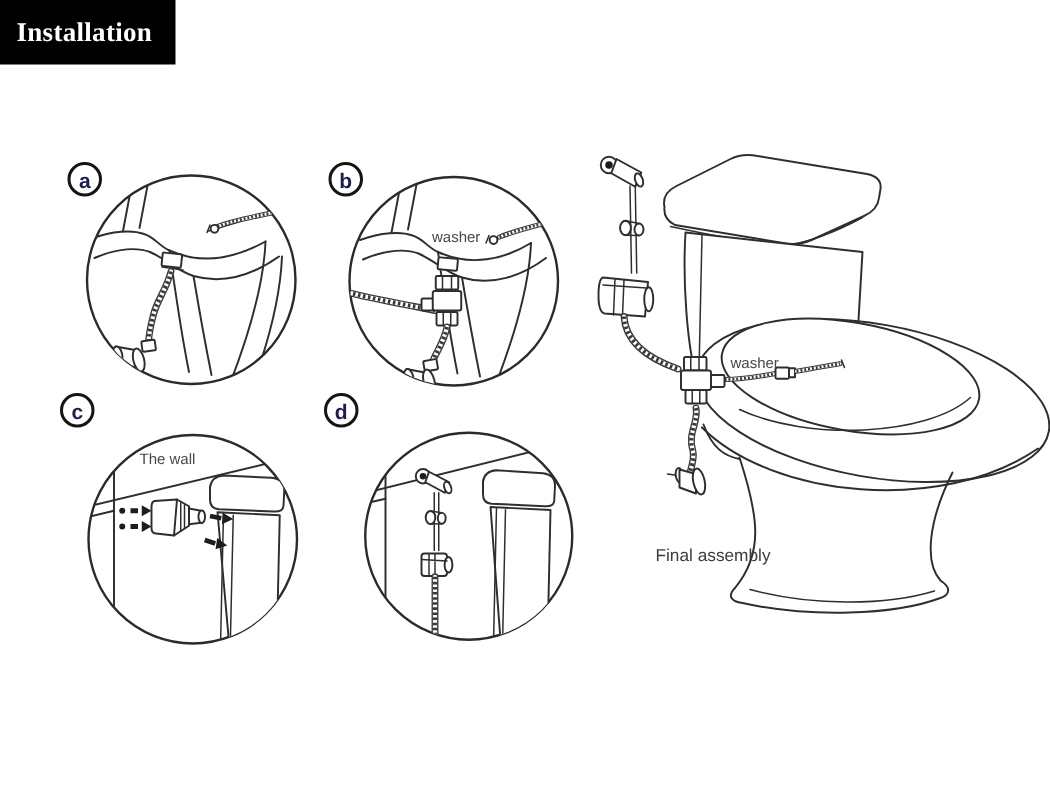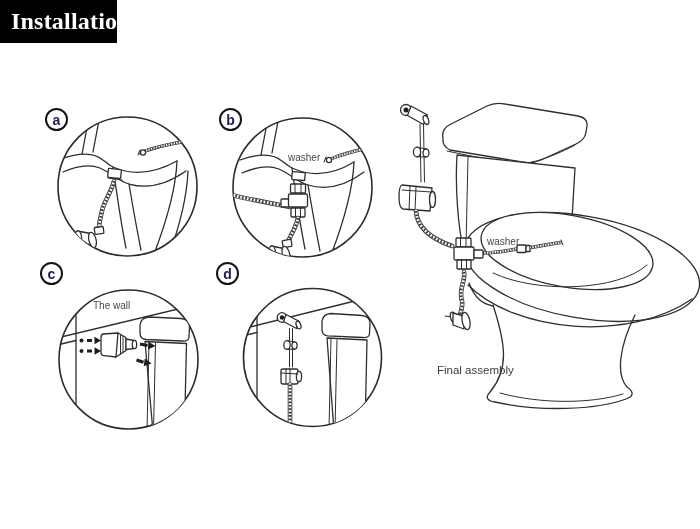--- a/index.html
+++ b/index.html
@@ -1,20 +1,20 @@
 <!DOCTYPE html>
 <html><head>
 <meta charset="utf-8">
 <style>
   html,body{margin:0;padding:0;background:#fff;}
   .canvas{position:relative;width:700px;height:529px;background:#ffffff;overflow:hidden;
           font-family:"Liberation Sans",sans-serif;}
   .title-badge{position:absolute;left:0;top:0;width:117px;height:43px;background:#000;
                display:flex;align-items:center;box-sizing:border-box;padding-left:11px;}
-  .title-badge span{color:#fff;font-family:"Liberation Serif",serif;font-weight:bold;font-size:24px;letter-spacing:.2px;}
+  .title-badge span{color:#fff;font-family:"Liberation Serif",serif;font-weight:bold;font-size:18px;letter-spacing:.2px;}
   .step-marker{position:absolute;width:23px;height:23px;border:2.2px solid #141414;border-radius:50%;
                display:flex;align-items:center;justify-content:center;box-sizing:border-box;
                font-size:14px;font-weight:bold;color:#1d1d4e;background:#fff;}
   .step-svg,.final-svg{position:absolute;}
   
   .ink{stroke:#2e2e2e;stroke-width:1.3;fill:none;stroke-linecap:round;stroke-linejoin:round;}
   .ink.w{fill:#ffffff;}
   .ink.thin{stroke-width:1;}
   .ring{stroke:#2b2b2b;stroke-width:1.6;fill:#ffffff;}
   .dot{fill:#1d1d1d;stroke:none;}

